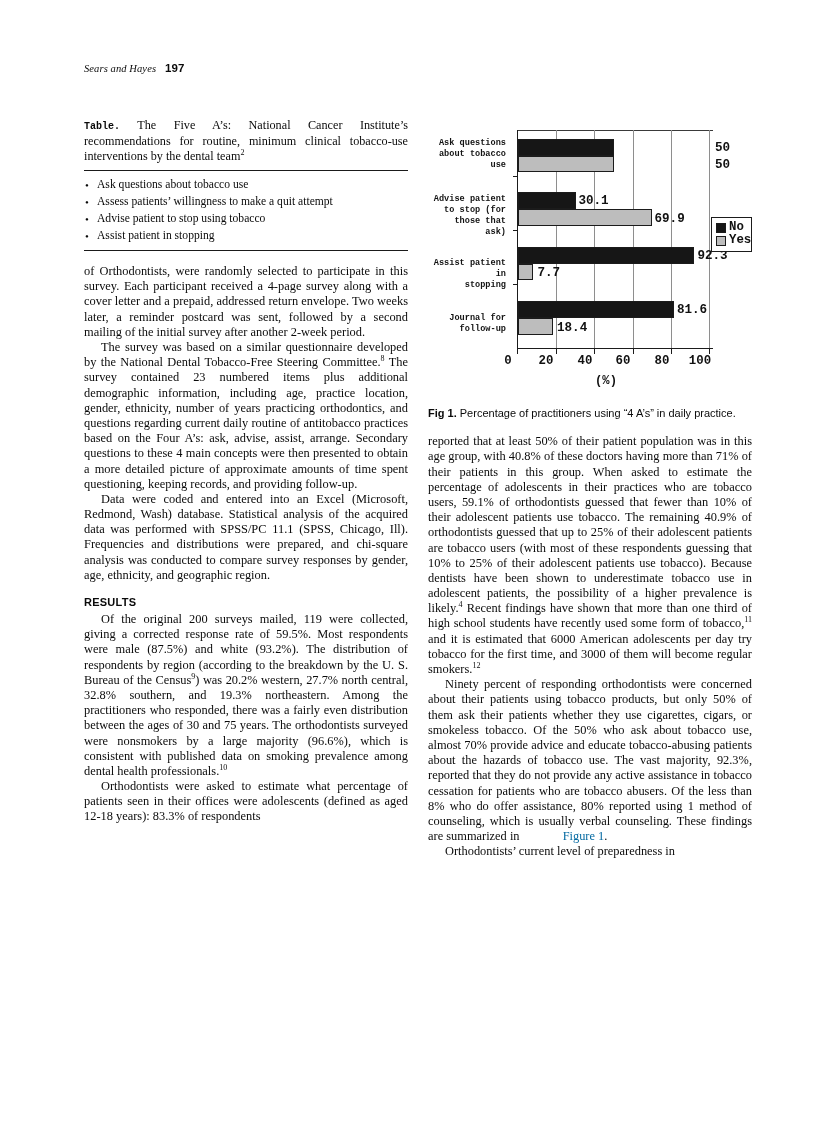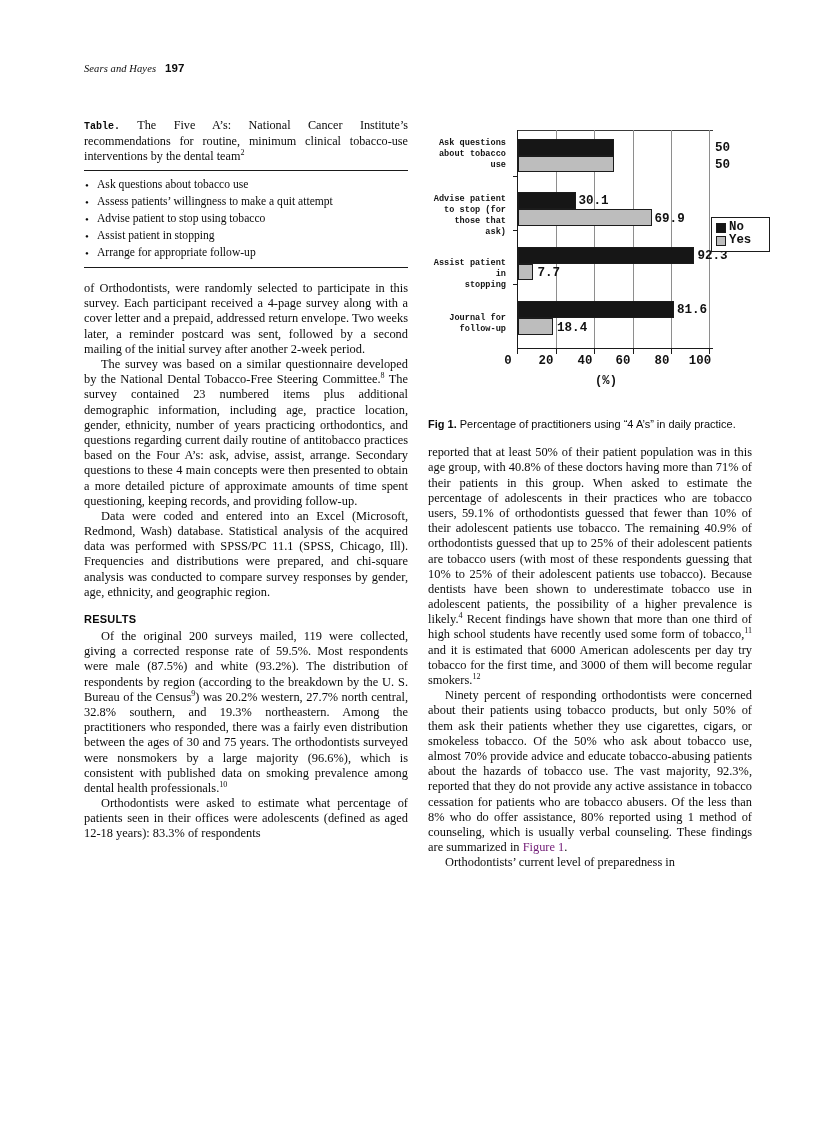--- a/index.html
+++ b/index.html
@@ -70,22 +70,23 @@
 
   .sec-head {
     font-family: "Liberation Sans", sans-serif;
     font-weight: bold;
     font-size: 11px;
     letter-spacing: .25px;
     margin: 13px 0 4px 0;
   }
 
   a.xref {
-    color: #701a75;
+    color: #0369a1;
     text-decoration: none;
+    margin-left: 40px;
   }
 
   
   .table-block { margin-bottom: 13px; }
   .table-cap {
     font-size: 12.2px;
     line-height: 1.255;
     text-align: justify;
   }
   .table-cap .lbl {
@@ -234,21 +235,21 @@
     top: 256px;
     transform: translateX(-50%);
   }
 
   .legend {
     position: absolute;
     left: 283px;
     top: 99px;
     border: 1.4px solid #1b1b1b;
     background: #fff;
-    padding: 3px 18px 3px 4px;
+    padding: 3px 0 3px 4px;
   }
   .legend-item {
     display: flex;
     align-items: center;
     gap: 3px;
     font-weight: bold;
     font-size: 12.4px;
     line-height: 1.08;
     color: #111;
   }
@@ -256,21 +257,21 @@
     width: 10px;
     height: 10px;
     border: 1px solid #1b1b1b;
     box-sizing: border-box;
     flex: 0 0 auto;
   }
   .swatch.no  { background: #161616; }
   .swatch.yes { background: #bdbdbd; }
 
   .fig-cap {
-    margin-top: 31px;
+    margin-top: 20px;
     font-size: 12.2px;
     line-height: 1.245;
     text-align: justify;
   }
   .fig-cap .lbl {
     font-family: "Liberation Sans", sans-serif;
     font-weight: bold;
     font-size: 11px;
   }
   .fig-cap .capbody { font-family: "Liberation Sans", sans-serif; font-size: 11px; }
@@ -290,21 +291,20 @@
     <div class="table-cap">
       <span class="lbl">Table.</span>
       <span>The Five A’s: National Cancer Institute’s recommendations for routine, minimum clinical tobacco-use interventions by the dental team</span><sup>2</sup>
     </div>
     <div class="rule"></div>
     <ul class="five-as">
       <li>Ask questions about tobacco use</li>
       <li>Assess patients’ willingness to make a quit attempt</li>
       <li>Advise patient to stop using tobacco</li>
       <li>Assist patient in stopping</li>
-      <li>Arrange for appropriate follow-up</li>
     </ul>
     <div class="rule-bottom"></div>
   </div>
 
   <p>of Orthodontists, were randomly selected to participate in this survey. Each participant received a 4-page survey along with a cover letter and a prepaid, addressed return envelope. Two weeks later, a reminder postcard was sent, followed by a second mailing of the initial survey after another 2-week period.</p>
   <p class="indent"><span>The survey was based on a similar questionnaire developed by the National Dental Tobacco-Free Steering Committee.</span><sup>8</sup> <span>The survey contained 23 numbered items plus additional demographic information, including age, practice location, gender, ethnicity, number of years practicing orthodontics, and questions regarding current daily routine of antitobacco practices based on the Four A’s: ask, advise, assist, arrange. Secondary questions to these 4 main concepts were then presented to obtain a more detailed picture of approximate amounts of time spent questioning, keeping records, and providing follow-up.</span></p>
   <p class="indent">Data were coded and entered into an Excel (Microsoft, Redmond, Wash) database. Statistical analysis of the acquired data was performed with SPSS/PC 11.1 (SPSS, Chicago, Ill). Frequencies and distributions were prepared, and chi-square analysis was conducted to compare survey responses by gender, age, ethnicity, and geographic region.</p>
 
   <div class="sec-head">RESULTS</div>
 

